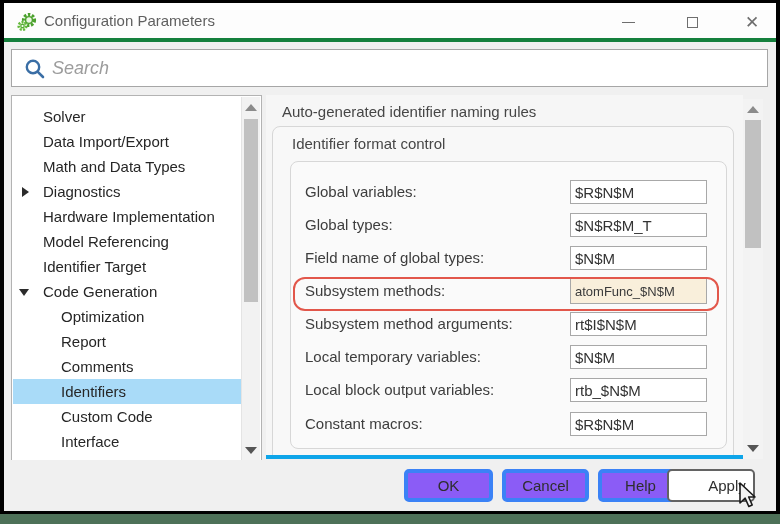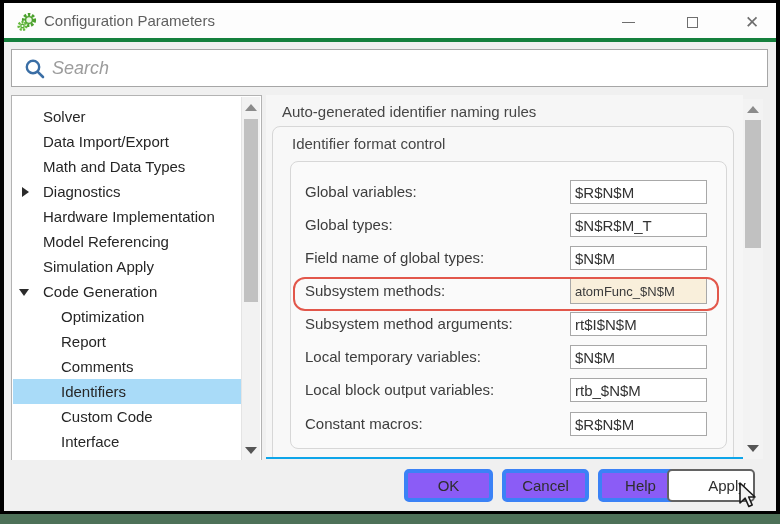--- a/index.html
+++ b/index.html
@@ -42,21 +42,21 @@
   #tree-scroll { right:1px; top:1px; width:19px; height:364px; border-left:1px solid #e4e4e4; }
   #main-scroll { left:739px; top:96px; width:20px; height:360px; background:#f3f3f3; }
   .sb-arrow-up, .sb-arrow-down { position:absolute; left:50%; transform:translateX(-50%); width:0; height:0; }
   .sb-arrow-up { top:7px; border-bottom:7px solid #8b8b8b; border-left:6px solid transparent; border-right:6px solid transparent; }
   .sb-arrow-down { bottom:7px; border-top:7px solid #555; border-left:6px solid transparent; border-right:6px solid transparent; }
   .sb-thumb { position:absolute; left:2px; right:2px; background:#c1c1c1; }
   #tree-thumb { top:22px; height:183px; }
   #main-thumb { top:21px; height:128px; }
 
   
-  #main-panel { position:absolute; left:262px; top:92px; width:477px; height:364px; background:#f6f6f6; border-bottom:2px solid #0ea5e9; overflow:hidden; }
+  #main-panel { position:absolute; left:262px; top:92px; width:477px; height:364px; background:#f6f6f6; border-bottom:4px solid #0ea5e9; overflow:hidden; }
   #main-heading { position:absolute; left:16px; top:8px; font-size:15px; color:#464646; }
   #outer-group { position:absolute; left:6px; top:31px; width:462px; height:338px; border:1px solid #d7d7d7; border-radius:8px; background:#f8f8f8; }
   #group-title { position:absolute; left:26px; top:40px; font-size:15px; color:#464646; }
   #inner-group { position:absolute; left:24px; top:66px; width:437px; height:288px; border:1px solid #d7d7d7; border-radius:8px; background:#fafafa; }
 
   .form-row { position:absolute; left:0; width:437px; height:26px; }
   .form-row .flabel { position:absolute; left:14px; top:0; height:26px; line-height:26px; font-size:15px; color:#3d3d3d; white-space:nowrap; }
   .form-row .finput { position:absolute; left:279px; top:1px; width:137px; height:24px; border:1px solid #a8a8a8; background:#fff; font-size:15px; color:#333; padding:0 4px; font-family:"Liberation Sans", sans-serif; outline:none; }
   .form-row .finput.hl { background:#f9efdb; font-size:13px; height:26px; top:0; color:#3a3a3a; }
 
@@ -121,21 +121,21 @@
           <span class="tree-arrow collapsed"></span>
           <span class="lbl">Diagnostics</span>
         </div>
       <div class="tree-item" style="top:133px">
           <span class="lbl">Model Referencing</span>
         </div>
       <div class="tree-item" style="top:108px">
           <span class="lbl">Hardware Implementation</span>
         </div>
       <div class="tree-item" style="top:158px">
-          <span class="lbl">Simulation Apply</span>
+          <span class="lbl">Identifier Target</span>
         </div>
       <div class="tree-item" style="top:183px">
           <span class="tree-arrow expanded"></span>
           <span class="lbl">Code Generation</span>
         </div>
       <div class="tree-item child" style="top:208px">
           <span class="lbl">Optimization</span>
         </div>
       <div class="tree-item child" style="top:233px">
           <span class="lbl">Report</span>

